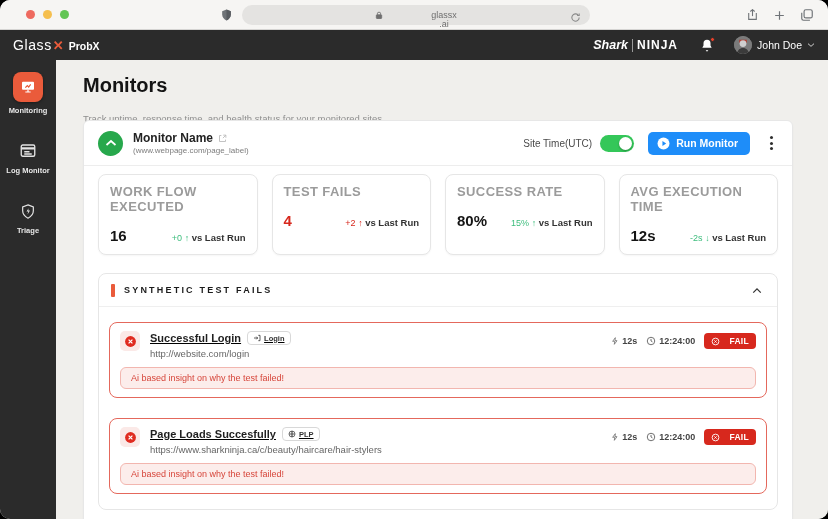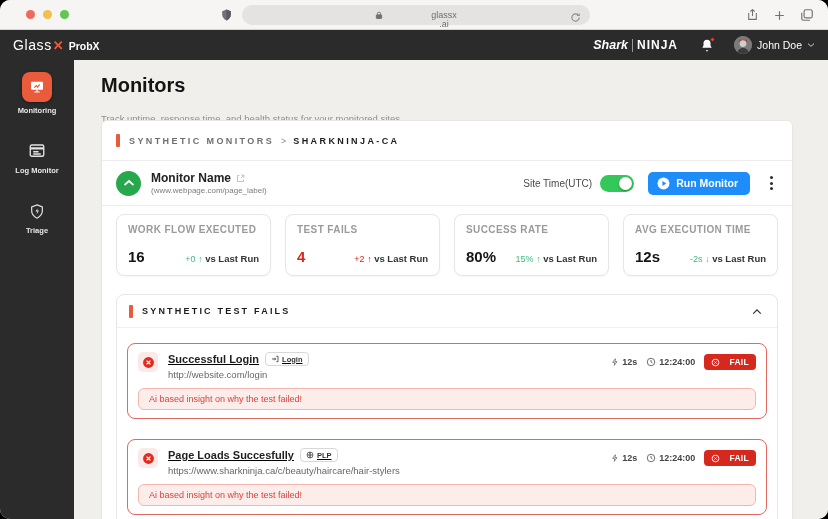--- a/index.html
+++ b/index.html
@@ -33,21 +33,21 @@
   .partner-bar { width:1px; height:13px; background:#9a9a9a; }
   .partner-ninja { font-size:12px; font-weight:700; letter-spacing:1px; }
   .bell-wrap { position:relative; margin-right:20px; cursor:pointer; display:flex; }
   .bell-dot { position:absolute; top:-1px; right:-1px; width:5px; height:5px; border-radius:50%; background:#e8402a; border:1px solid #2b2b2b; }
   .user { display:flex; align-items:center; gap:5px; cursor:pointer; }
   .avatar { width:18px; height:18px; border-radius:50%; background:#6d6d6d; overflow:hidden; display:flex; }
   .user-name { font-size:10.5px; }
 
   
   .body-row { display:flex; height:459px; }
-  .sidebar { width:74px; background:var(--brand-dark,#2b2b2b); display:flex; flex-direction:column; align-items:center; padding-top:12px; flex:none; }
+  .sidebar { width:56px; background:var(--brand-dark,#2b2b2b); display:flex; flex-direction:column; align-items:center; padding-top:12px; flex:none; }
   .side-item { display:flex; flex-direction:column; align-items:center; cursor:pointer; }
   .side-item + .side-item { margin-top:25px; }
   .side-icon-active { width:30px; height:30px; border-radius:8px; background:var(--accent-orange,#ea5b3b);
     display:flex; align-items:center; justify-content:center; box-shadow:0 1px 3px rgba(0,0,0,.4); }
   .side-icon-plain { height:22px; display:flex; align-items:center; justify-content:center; }
   .side-label { font-size:7.5px; color:#e8e8e8; margin-top:4px; font-weight:600; }
 
   .main { flex:1; position:relative; overflow:hidden; background:var(--page-bg,#f0efec); }
   .page-title { margin:14px 0 16px 27px; font-size:20px; font-weight:800; color:#141414; }
   .page-sub { margin:3px 0 0 27px; font-size:9.5px; color:#8e8e8e; }
@@ -70,21 +70,21 @@
   .site-time { font-size:10px; color:#4a4a4a; margin-right:8px; }
   .toggle { width:34px; height:17px; border-radius:9px; background:var(--toggle-green,#34c759); position:relative; cursor:pointer; flex:none; }
   .toggle-knob { position:absolute; right:2px; top:2px; width:13px; height:13px; border-radius:50%; background:#fff; box-shadow:0 1px 2px rgba(0,0,0,.3); }
   .run-btn { margin-left:14px; background:var(--run-blue,#1e8df9); color:#fff; border:none; border-radius:5px;
     padding:5px 12px 5px 9px; font-size:10.5px; font-weight:700; display:flex; align-items:center; gap:6px; cursor:pointer; font-family:inherit; }
   .kebab { margin-left:15px; display:flex; flex-direction:column; gap:2.5px; padding:3px 5px; cursor:pointer; }
   .kebab span { width:3px; height:3px; border-radius:50%; background:#2e2e2e; }
 
   .stats-row { display:flex; gap:14px; padding:8px 14px 10px; }
   .stat-card { flex:1; background:#fff; border:1px solid #e6e6e6; border-radius:8px; padding:9px 11px 10px; box-shadow:0 1px 2px rgba(0,0,0,.04); }
-  .stat-label { font-size:10px; color:#9b9b9b; letter-spacing:.4px; font-weight:600; }
+  .stat-label { font-size:13px; color:#9b9b9b; letter-spacing:.4px; font-weight:600; }
   .stat-bottom { display:flex; align-items:baseline; justify-content:space-between; margin-top:13px; }
   .stat-value { font-size:15px; font-weight:800; color:#141414; }
   .stat-value.red { color:var(--fail-red,#e02b20); }
   .stat-delta { font-size:9px; }
   .d-green { color:#3dbd7d; } .d-red { color:var(--fail-red,#e02b20); }
   .vs { color:#333; font-size:9.5px; font-weight:600; }
 
   .section-card { margin:8px 14px; border:1px solid #e6e6e6; border-radius:8px; background:#fff; }
   .section-header { height:33px; display:flex; align-items:center; padding:0 12px; border-bottom:1px solid #efefef; }
   .section-title { font-size:9px; font-weight:800; letter-spacing:2.2px; color:#1b1b1b; }
@@ -229,26 +229,20 @@
         <span class="side-label">Triage</span>
       </div>
     </nav>
 
     <div class="main">
       <h1 class="page-title">Monitors</h1>
       <div class="page-sub">Track uptime, response time, and health status for your monitored sites</div>
 
       <div class="panel">
 
-        <div class="breadcrumb-row">
-          <span class="accent-bar"></span>
-          <span class="bc-parent">SYNTHETIC MONITORS</span>
-          <span class="bc-sep">&gt;</span>
-          <span class="bc-current">SHARKNINJA-CA</span>
-        </div>
 
         <div class="monitor-row">
           <span class="status-circle">
             <svg width="12" height="8" viewBox="0 0 24 16" fill="none" stroke="#fff" stroke-width="3.4">
                 <path d="M3 12l9-8 9 8"></path>
               </svg>
           </span>
           <div>
             <div class="monitor-name-row">
               <span class="monitor-name">Monitor Name</span>

